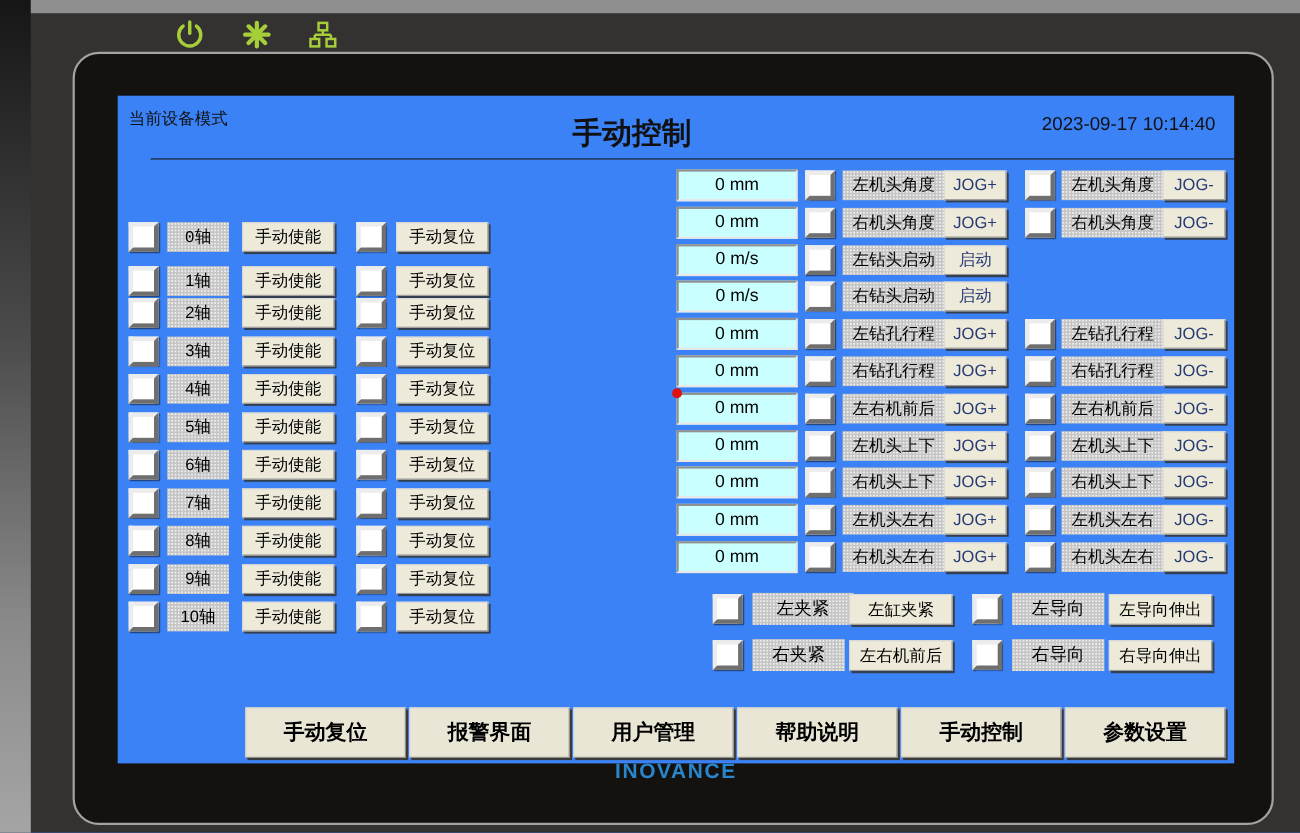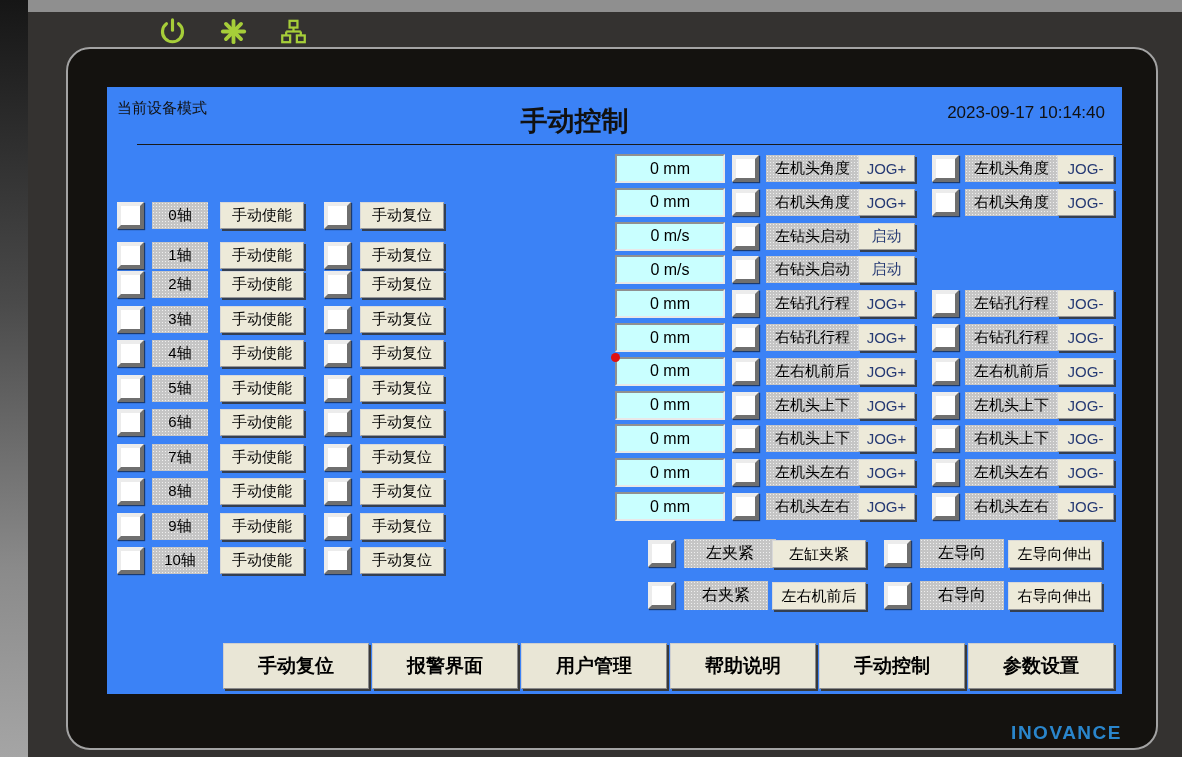--- a/index.html
+++ b/index.html
@@ -28,21 +28,21 @@
     display:flex;align-items:center;justify-content:center;font-size:15px;font-family:inherit;color:#000;cursor:pointer;white-space:nowrap}
   .jbtn{color:#263a74}
   .vfield{position:absolute;top:0;height:29px;background:#c9ffff;border:2px solid;
     border-color:#909090 #e8e8e8 #e8e8e8 #909090;display:flex;align-items:center;justify-content:center;font-size:16px;color:#000}
   .redmark{position:absolute;left:504px;top:-4px;width:9px;height:9px;border-radius:50%;background:#e01010}
   .clamp .dither{font-size:16px;height:29px;top:0}
   .clamp .btn3d{height:28px}
   #nav{position:absolute;left:116px;top:556px;width:891px;height:46px;display:flex;gap:3px}
   #nav button{flex:1;background:#e9e6d6;border:1px solid #8a8a8a;border-top-color:#cfcfcf;border-left-color:#cfcfcf;
     box-shadow:2px 2px 0 #3a3a3a;font-size:19px;font-weight:bold;font-family:inherit;color:#000;cursor:pointer}
-  #brand{position:absolute;left:39px;top:673px;width:1015px;text-align:right;color:#2a86cc;
+  #brand{position:absolute;left:39px;top:642px;width:1015px;text-align:center;color:#2a86cc;
     font-size:19px;font-weight:bold;letter-spacing:1.5px}
 </style>
 </head>
 <body>
 
 <div id="left-strip"></div>
 <div id="top-strip"></div>
 
 <div id="statusbar">
   <span>

